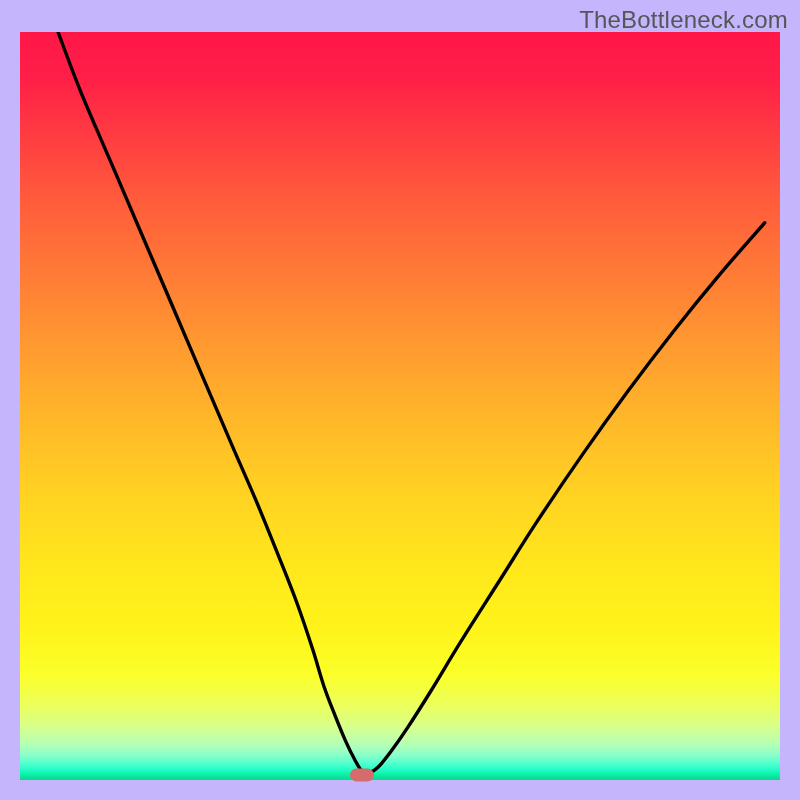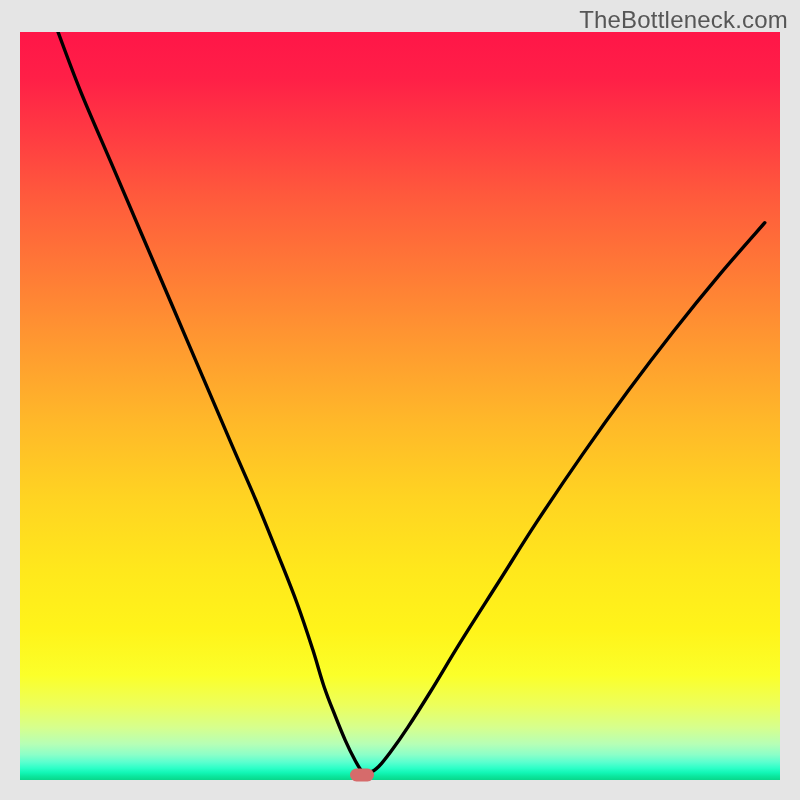--- a/index.html
+++ b/index.html
@@ -1,21 +1,21 @@
 <!DOCTYPE html>
 <html><head>
 <meta charset="utf-8">
 <style>
   * { margin: 0; padding: 0; box-sizing: border-box; }
   html, body { width: 800px; height: 800px; overflow: hidden; background: #000; }
   .frame {
     position: relative;
     width: 800px;
     height: 800px;
-    background: #e5e5e5;
+    background: #c4b5fd;
   }
   .watermark {
     position: absolute;
     top: 6px;
     right: 12px;
     font-family: Arial, Helvetica, sans-serif;
     font-size: 24px;
     font-weight: 500;
     color: #565656;
     letter-spacing: 0.2px;

